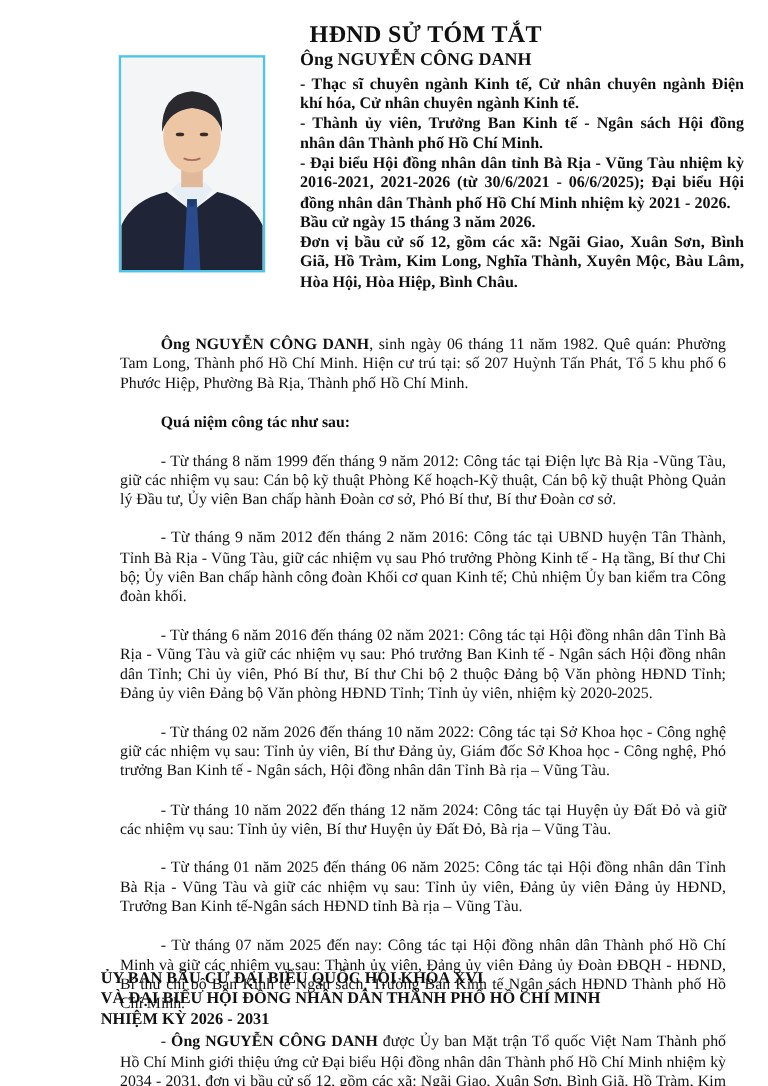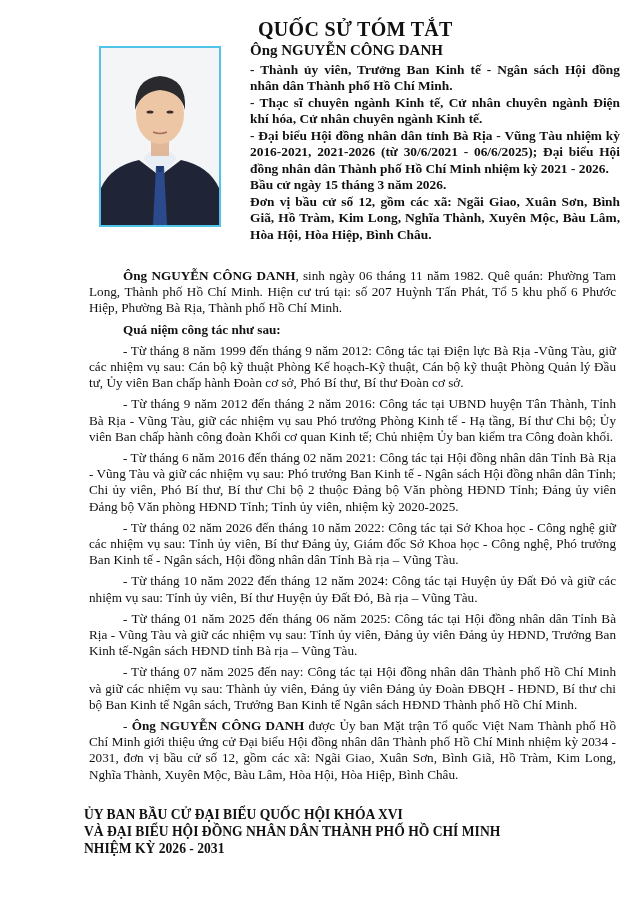--- a/index.html
+++ b/index.html
@@ -8,31 +8,31 @@
   .page { position: absolute; left: 0; top: 0; width: 640px; height: 905px; }
   .title { position: absolute; left: 258px; top: 18px; font-size: 20px; font-weight: bold; letter-spacing: 0.3px; }
   .photo { position: absolute; left: 99px; top: 46px; width: 122px; height: 181px;
            border: 2px solid #4fc3e8; background: #f4f6f8; overflow: hidden; box-sizing: border-box; }
   .summary { position: absolute; left: 250px; top: 42px; width: 370px; font-size: 13.4px;
              font-weight: bold; line-height: 16.5px; text-align: justify; }
   .summary .name { font-size: 15px; margin-bottom: 3px; }
   .summary p { margin: 0; }
   .body { position: absolute; left: 84px; top: 263px; width: 537px; font-size: 13.2px;
           line-height: 16.2px; text-align: justify; }
-  .body p { margin: 5px; text-indent: 34px; }
+  .body p { margin: 16px; text-indent: 34px; }
   .body .label { font-weight: bold; }
   .footer { position: absolute; left: 84px; top: 806px; width: 537px; text-align: left;
             font-weight: bold; font-size: 13.6px; line-height: 17px; }
 </style>
 </head>
 <body>
 
 <div class="page">
 
-  <div class="title">QUỐC SỬ TÓM TẮT</div>
+  <div class="title">HĐND SỬ TÓM TẮT</div>
 
   <div class="photo">
     <svg width="118" height="177" viewBox="0 0 118 177">
       <rect width="118" height="177" fill="#f3f5f7"></rect>
 
       <path d="M0 177 L0 140 Q10 118 38 112 L59 128 L80 112 Q108 118 118 140 L118 177 Z" fill="#1f2536"></path>
 
       <path d="M42 110 L59 130 L76 110 L70 104 L48 104 Z" fill="#e8eef6"></path>
 
       <path d="M55 118 L63 118 L66 177 L52 177 Z" fill="#2b4a8c"></path>
@@ -46,22 +46,22 @@
 
       <ellipse cx="49" cy="64" rx="3.5" ry="1.6" fill="#3a2d28"></ellipse>
       <ellipse cx="69" cy="64" rx="3.5" ry="1.6" fill="#3a2d28"></ellipse>
 
       <path d="M52 84 Q59 87 66 84" stroke="#a86e5e" stroke-width="1.5" fill="none"></path>
     </svg>
   </div>
 
   <div class="summary">
     <p class="name">Ông NGUYỄN CÔNG DANH</p>
+    <p>- Thạc sĩ chuyên ngành Kinh tế, Cử nhân chuyên ngành Điện khí hóa, Cử nhân chuyên ngành Kinh tế.</p>
     <p>- Thành ủy viên, Trưởng Ban Kinh tế - Ngân sách Hội đồng nhân dân Thành phố Hồ Chí Minh.</p>
-    <p>- Thạc sĩ chuyên ngành Kinh tế, Cử nhân chuyên ngành Điện khí hóa, Cử nhân chuyên ngành Kinh tế.</p>
     <p>- Đại biểu Hội đồng nhân dân tỉnh Bà Rịa - Vũng Tàu nhiệm kỳ 2016-2021, 2021-2026 (từ 30/6/2021 - 06/6/2025); Đại biểu Hội đồng nhân dân Thành phố Hồ Chí Minh nhiệm kỳ 2021 - 2026.</p>
     <p>Bầu cử ngày 15 tháng 3 năm 2026.</p>
     <p>Đơn vị bầu cử số 12, gồm các xã: Ngãi Giao, Xuân Sơn, Bình Giã, Hồ Tràm, Kim Long, Nghĩa Thành, Xuyên Mộc, Bàu Lâm, Hòa Hội, Hòa Hiệp, Bình Châu.</p>
   </div>
 
   <div class="body">
     <p><span class="label">Ông NGUYỄN CÔNG DANH</span><span>, sinh ngày 06 tháng 11 năm 1982. Quê quán: Phường Tam Long, Thành phố Hồ Chí Minh. Hiện cư trú tại: số 207 Huỳnh Tấn Phát, Tổ 5 khu phố 6 Phước Hiệp, Phường Bà Rịa, Thành phố Hồ Chí Minh.</span></p>
     <p class="label">Quá niệm công tác như sau:</p>
     <p>- Từ tháng 8 năm 1999 đến tháng 9 năm 2012: Công tác tại Điện lực Bà Rịa -Vũng Tàu, giữ các nhiệm vụ sau: Cán bộ kỹ thuật Phòng Kế hoạch-Kỹ thuật, Cán bộ kỹ thuật Phòng Quản lý Đầu tư, Ủy viên Ban chấp hành Đoàn cơ sở, Phó Bí thư, Bí thư Đoàn cơ sở.</p>
     <p>- Từ tháng 9 năm 2012 đến tháng 2 năm 2016: Công tác tại UBND huyện Tân Thành, Tỉnh Bà Rịa - Vũng Tàu, giữ các nhiệm vụ sau Phó trưởng Phòng Kinh tế - Hạ tầng, Bí thư Chi bộ; Ủy viên Ban chấp hành công đoàn Khối cơ quan Kinh tế; Chủ nhiệm Ủy ban kiểm tra Công đoàn khối.</p>

